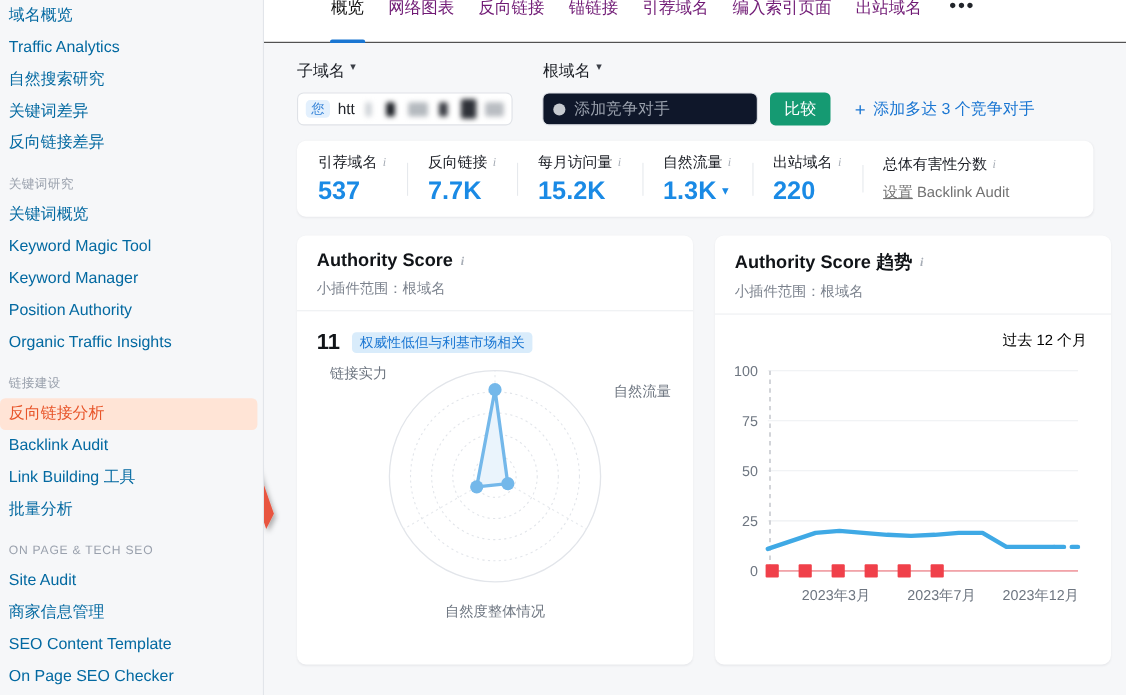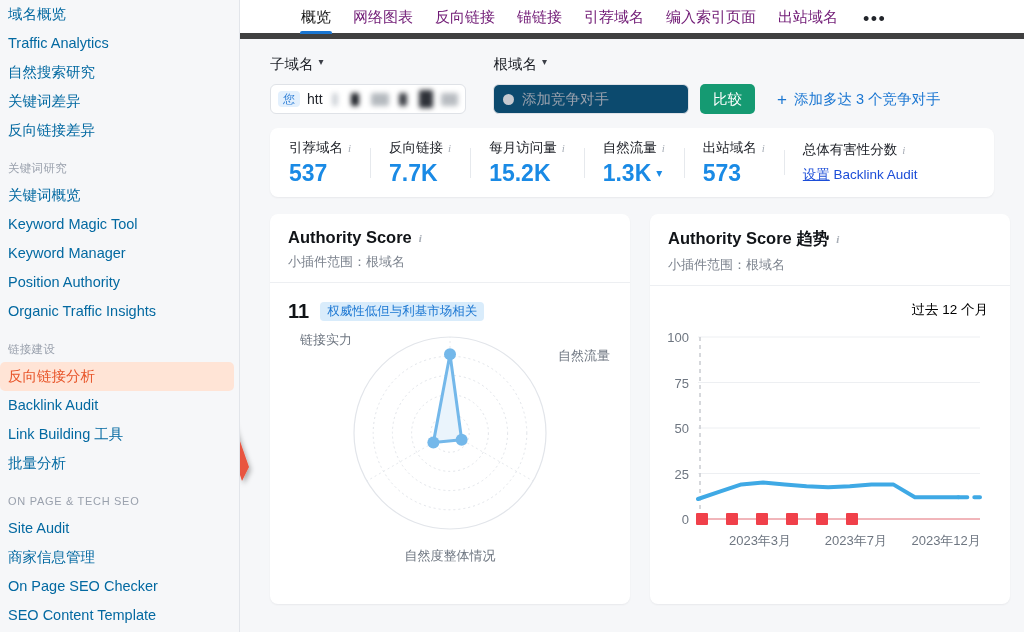--- a/index.html
+++ b/index.html
@@ -27,22 +27,22 @@
     height: 26px; line-height: 26px; padding-left: 8px;
     font-size: 11.5px; color: #9aa1ad; letter-spacing: .3px;
     margin-top: 10px;
   }
   .nav-group.upper { text-transform: none; font-size: 11px; letter-spacing: .7px; color: #9aa1ad; }
 
   
   .main { flex: 1; height: 632px; background: #f6f7f9; position: relative; overflow: hidden; }
 
   .tabbar {
-    height: 39px; background: #fff; border-bottom: 6px solid #404040;
-    display: flex; align-items: flex-end; padding-left: 50px; gap: 0;
+    height: 39px; background: #fff; border-bottom: 1px solid #404040;
+    display: flex; padding-left: 50px; gap: 0;
   }
   .tab {
     font-size: 15px; color: #701a75; padding: 0 11px 9px 11px;
     cursor: pointer; position: relative; white-space: nowrap; line-height: 1;
   }
   .tab.active { color: #111; font-weight: 400; }
   .tab.active:after {
     content: ""; position: absolute; left: 10px; right: 10px; bottom: -1px;
     height: 3px; background: #1a76d2; border-radius: 2px 2px 0 0;
   }
@@ -73,21 +73,21 @@
     filter: blur(2.4px); vertical-align: middle;
   }
   .b1 { width: 9px; background: #cfd3d8; }
   .b2 { width: 11px; background: #1b1e24; margin-left: 6px; }
   .b3 { width: 26px; background: #b5babf; margin-left: 5px; }
   .b4 { width: 12px; background: #3a3d44; margin-left: 3px; }
   .b5 { width: 20px; background: #2e3138; margin-left: 5px; height: 18px; }
   .b6 { width: 24px; background: #b9bdc2; margin-left: 1px; }
 
   .comp-box {
-    width: 196px; height: 30px; background: #0c4a6e; border: 1px solid #dfe2e7;
+    width: 196px; height: 30px; background: #0f172a; border: 1px solid #dfe2e7;
     border-radius: 6px; display: flex; align-items: center; padding: 0 9px; gap: 8px;
     margin-left: 27px; cursor: text;
   }
   .dot { width: 11px; height: 11px; border-radius: 50%; background: #c6cad0; flex: 0 0 11px; }
   .ph { font-size: 14.5px; color: #9aa1ad; }
   .cmp-btn {
     margin-left: 11px; background: #159a72; color: #fff; font-size: 14.5px;
     border: none; border-radius: 5px; height: 30px; padding: 0 13px; cursor: pointer;
     font-family: inherit;
   }
@@ -103,21 +103,21 @@
     height: 69px; display: flex; align-items: center; box-shadow: 0 1px 2px rgba(20,25,40,.06);
   }
   .metric { padding: 0 19px; position: relative; }
   .metric + .metric:before {
     content: ""; position: absolute; left: 0; top: 9px; bottom: 9px; width: 1px; background: #e6e9ed;
   }
   .m-label { font-size: 13.5px; color: #1a1d24; display: flex; align-items: center; gap: 5px; white-space: nowrap; }
   .m-i { font-size: 11px; color: #a7adb6; font-style: italic; font-family: "Liberation Serif", serif; }
   .m-val { font-size: 23px; font-weight: bold; color: #1a8ae5; margin-top: 3px; display: flex; align-items: center; gap: 5px; }
   .m-val .chev { font-size: 12px; font-weight: normal; }
-  .m-link { font-size: 13.5px; color: #1d4ed8; margin-top: 7px; cursor: pointer; white-space: nowrap; }
+  .m-link { font-size: 13.5px; color: #737373; margin-top: 7px; cursor: pointer; white-space: nowrap; }
   .m-link u { text-decoration: underline; }
 
   
   .cards { display: flex; gap: 20px; margin: 17px 10px 0 30px; }
   .card { background: #fff; border-radius: 8px; box-shadow: 0 1px 2px rgba(20,25,40,.06); overflow: hidden; }
   .card-a { width: 360px; height: 390px; }
   .card-b { width: 360px; height: 390px; }
   .card-head { padding: 14px 18px 11px 18px; border-bottom: 1px solid #edeff2; }
   .card-title { font-size: 16.5px; font-weight: bold; color: #111418; display: flex; align-items: center; gap: 7px; }
   .card-sub { font-size: 13px; color: #7b828d; margin-top: 6px; }
@@ -161,22 +161,22 @@
       <div class="nav-item cjk active"><span>反向链接分析</span></div>
       <div class="nav-item"><span>Backlink Audit</span></div>
       <div class="nav-item cjk"><span>Link Building 工具</span></div>
       <div class="nav-item cjk"><span>批量分析</span></div>
     </div>
 
     <div class="nav-group upper">ON PAGE &amp; TECH SEO</div>
     <div>
       <div class="nav-item"><span>Site Audit</span></div>
       <div class="nav-item cjk"><span>商家信息管理</span></div>
+      <div class="nav-item"><span>SEO Content Template</span></div>
       <div class="nav-item"><span>On Page SEO Checker</span></div>
-      <div class="nav-item"><span>SEO Content Template</span></div>
     </div>
   </aside>
 
   <section class="main">
 
     <nav class="tabbar">
       <div class="tab active"><span>概览</span></div>
       <div class="tab"><span>网络图表</span></div>
       <div class="tab"><span>反向链接</span></div>
       <div class="tab"><span>锚链接</span></div>
@@ -254,21 +254,21 @@
         <div class="m-val">
           <span>1.3K</span>
           <span class="chev">▾</span>
         </div>
       </div>
       <div class="metric">
         <div class="m-label">
           <span>出站域名</span>
           <span class="m-i">i</span>
         </div>
-        <div class="m-val">573</div>
+        <div class="m-val">220</div>
       </div>
       <div class="metric">
         <div class="m-label">
           <span>总体有害性分数</span>
           <span class="m-i">i</span>
         </div>
         <div class="m-link">
           <u>设置</u>
           <span>Backlink Audit</span>
         </div>

